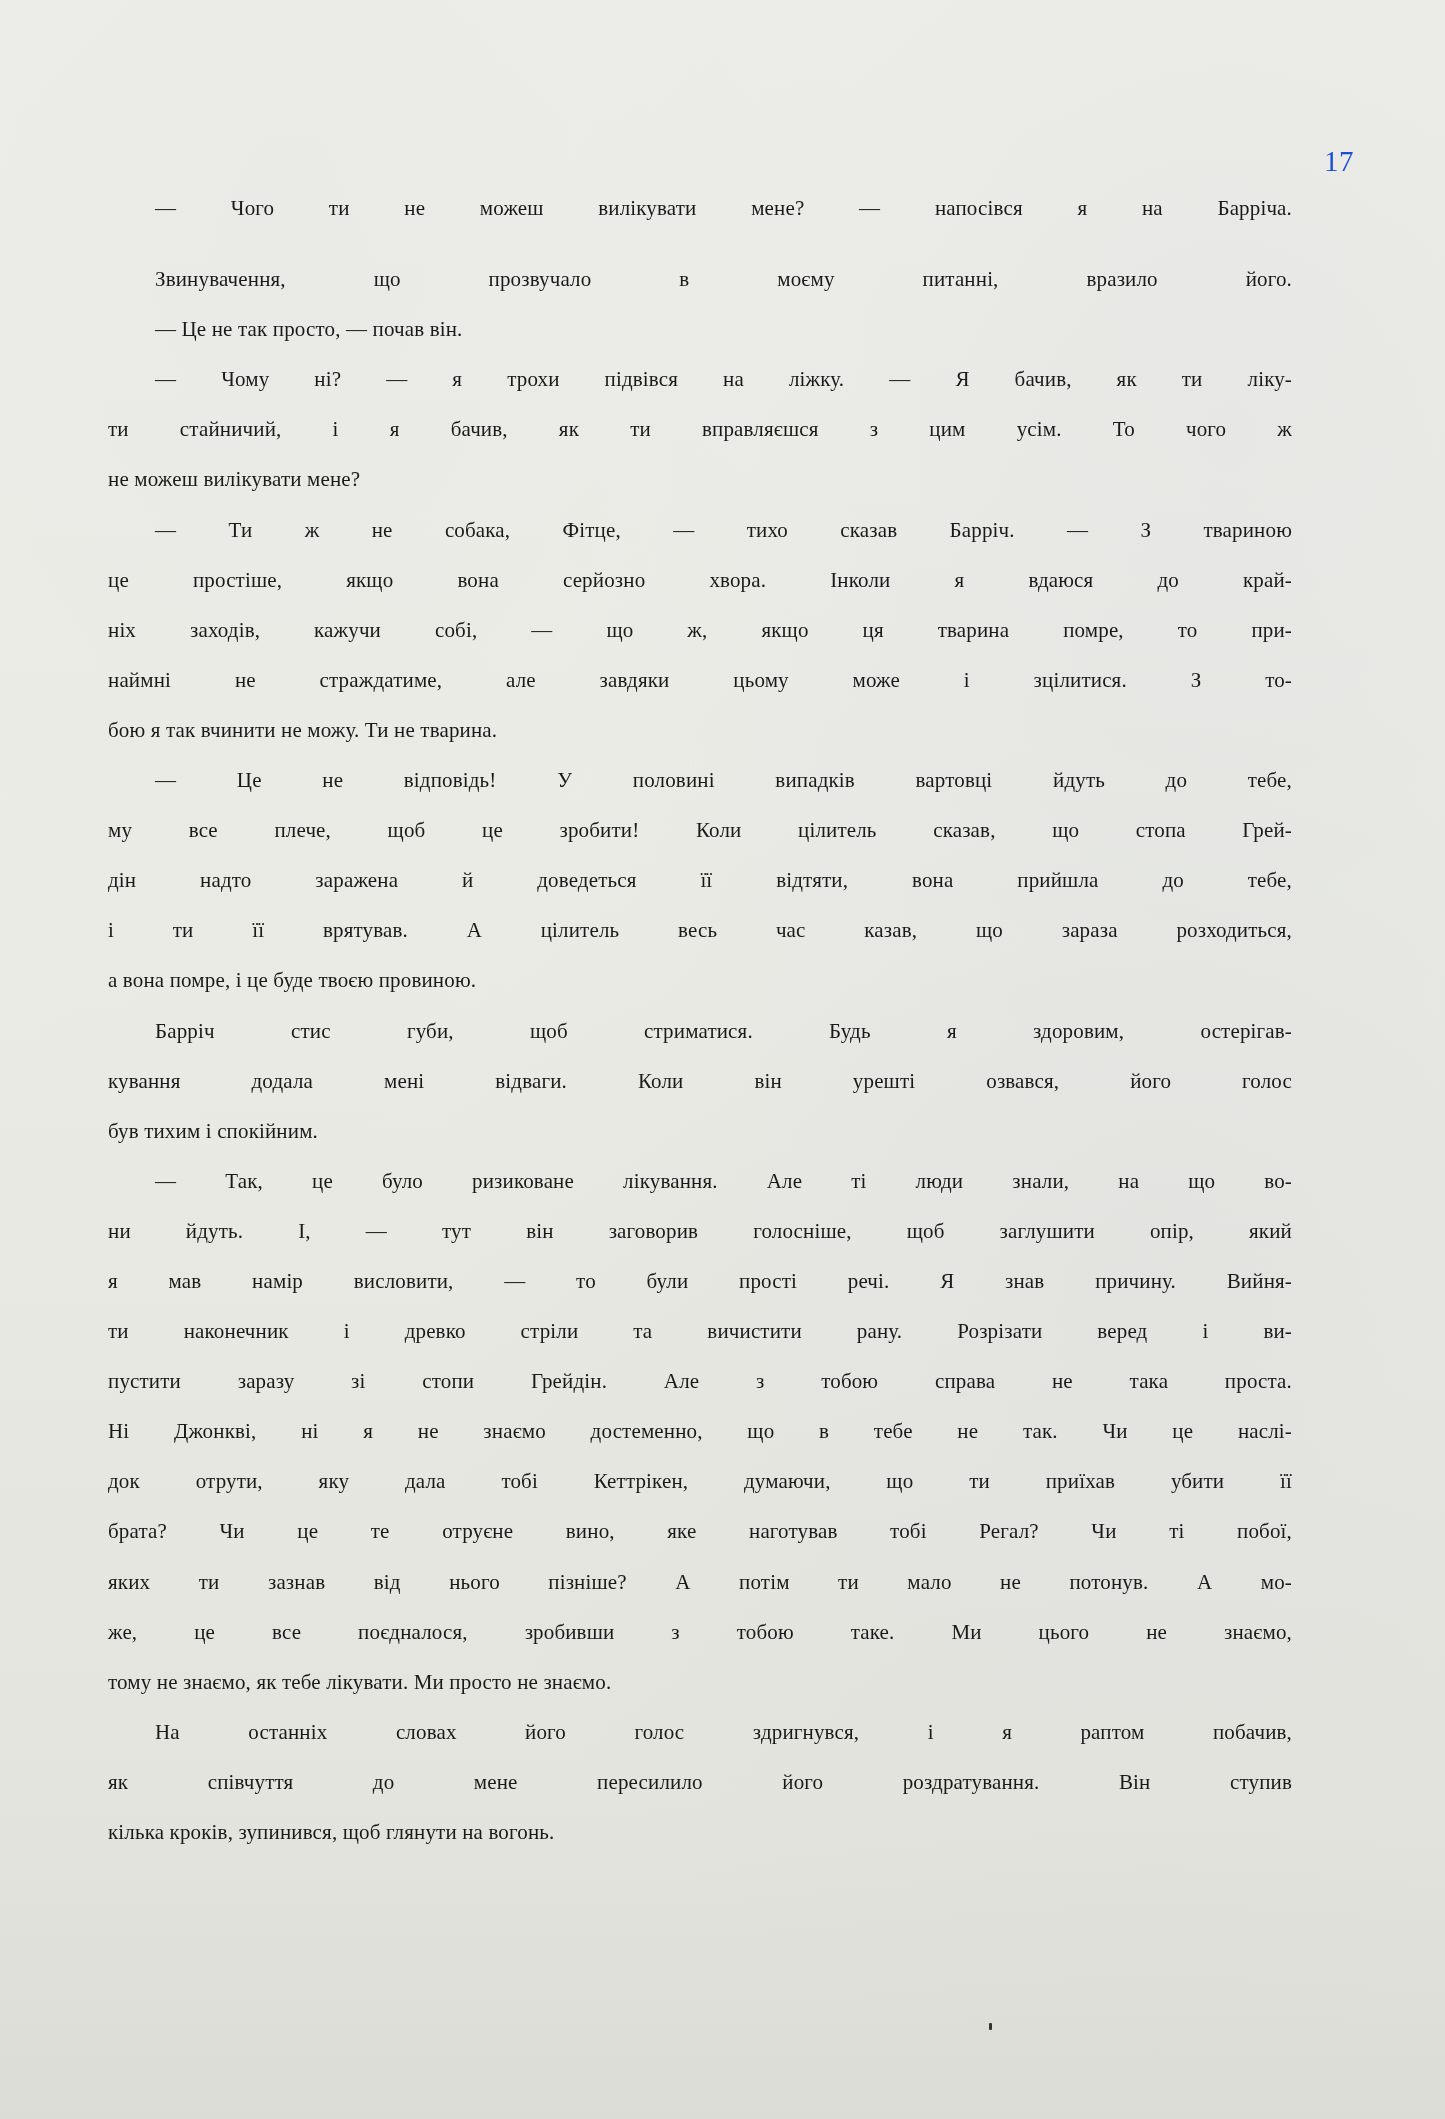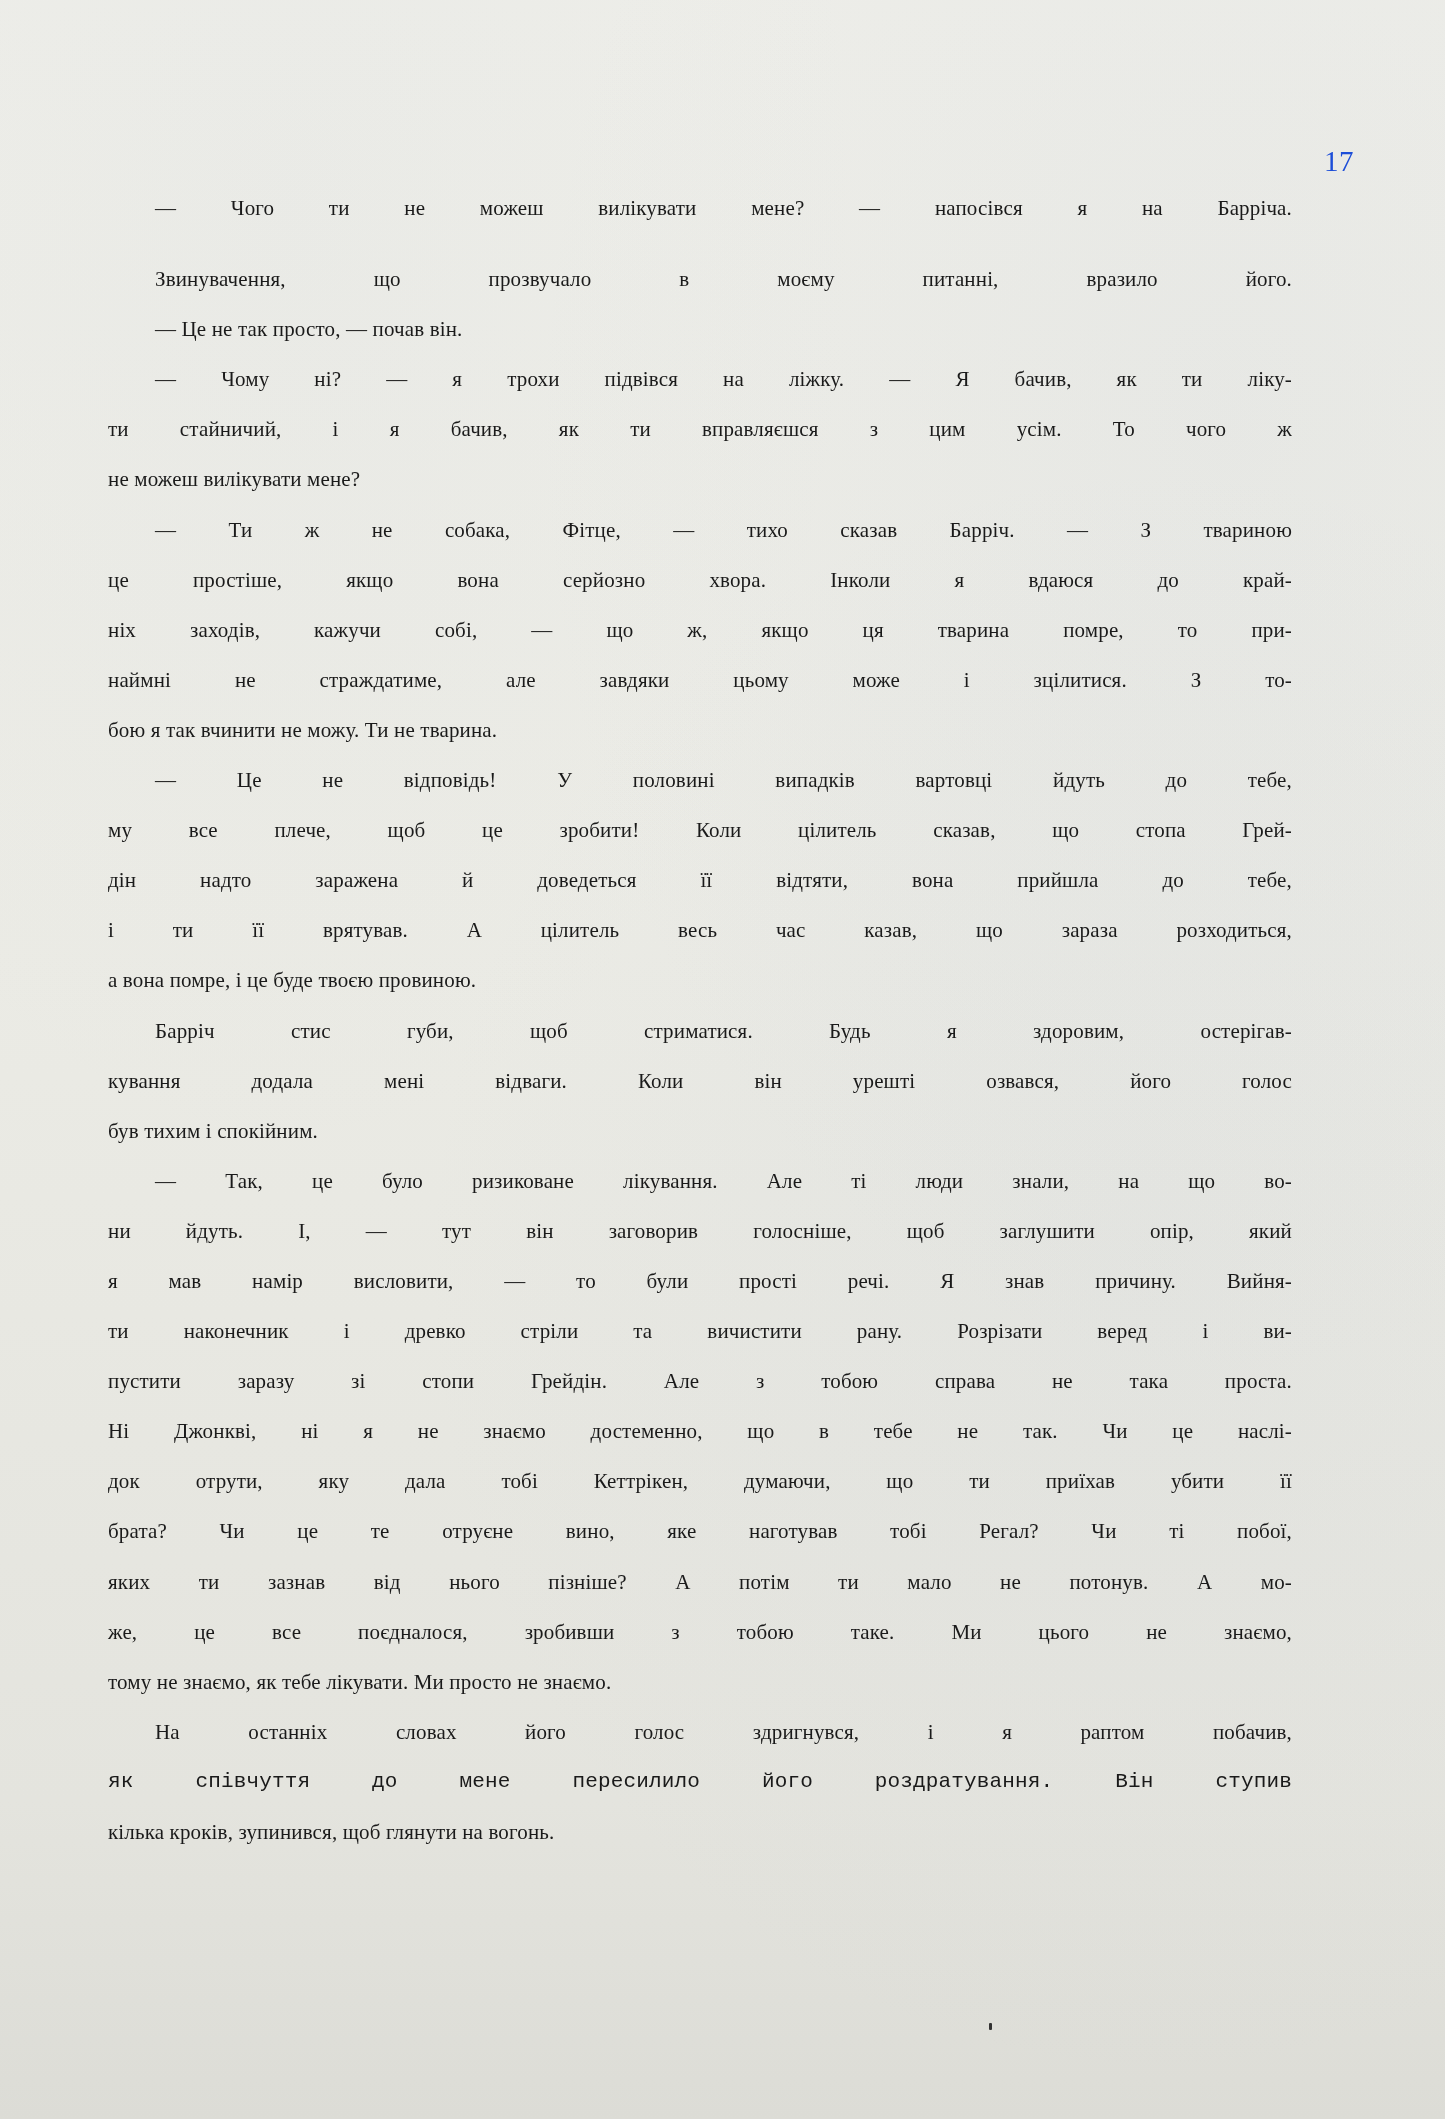--- a/index.html
+++ b/index.html
@@ -97,17 +97,17 @@
     <span class="line" style="white-space: nowrap; text-align: left; word-spacing: 0px;">я мав намір висловити, — то були прості речі. Я знав причину. Вийня-</span>
     <span class="line" style="white-space: nowrap; text-align: left; word-spacing: 0px;">ти наконечник і древко стріли та вичистити рану. Розрізати веред і ви-</span>
     <span class="line" style="white-space: nowrap; text-align: left; word-spacing: 0px;">пустити заразу зі стопи Грейдін. Але з тобою справа не така проста.</span>
     <span class="line" style="white-space: nowrap; text-align: left; word-spacing: 0px;">Ні Джонкві, ні я не знаємо достеменно, що в тебе не так. Чи це наслі-</span>
     <span class="line" style="white-space: nowrap; text-align: left; word-spacing: 0px;">док отрути, яку дала тобі Кеттрікен, думаючи, що ти приїхав убити її</span>
     <span class="line" style="white-space: nowrap; text-align: left; word-spacing: 0px;">брата? Чи це те отруєне вино, яке наготував тобі Регал? Чи ті побої,</span>
     <span class="line" style="white-space: nowrap; text-align: left; word-spacing: 0px;">яких ти зазнав від нього пізніше? А потім ти мало не потонув. А мо-</span>
     <span class="line" style="white-space: nowrap; text-align: left; word-spacing: 0px;">же, це все поєдналося, зробивши з тобою таке. Ми цього не знаємо,</span>
     <span class="line last">тому не знаємо, як тебе лікувати. Ми просто не знаємо.</span>
     <span class="line indent" style="white-space: nowrap; text-align: left; word-spacing: 0px;">На останніх словах його голос здригнувся, і я раптом побачив,</span>
-    <span class="line" style="white-space: nowrap; text-align: right; word-spacing: 0px; font-family: Liberation Mono, monospace;">як співчуття до мене пересилило його роздратування. Він ступив</span>
+    <span class="line" style="white-space: nowrap; text-align: right; word-spacing: 0px;">як співчуття до мене пересилило його роздратування. Він ступив</span>
     <span class="line last">кілька кроків, зупинився, щоб глянути на вогонь.</span>
   </div>
 
 <div class="speck"></div>
 
 </body></html>

